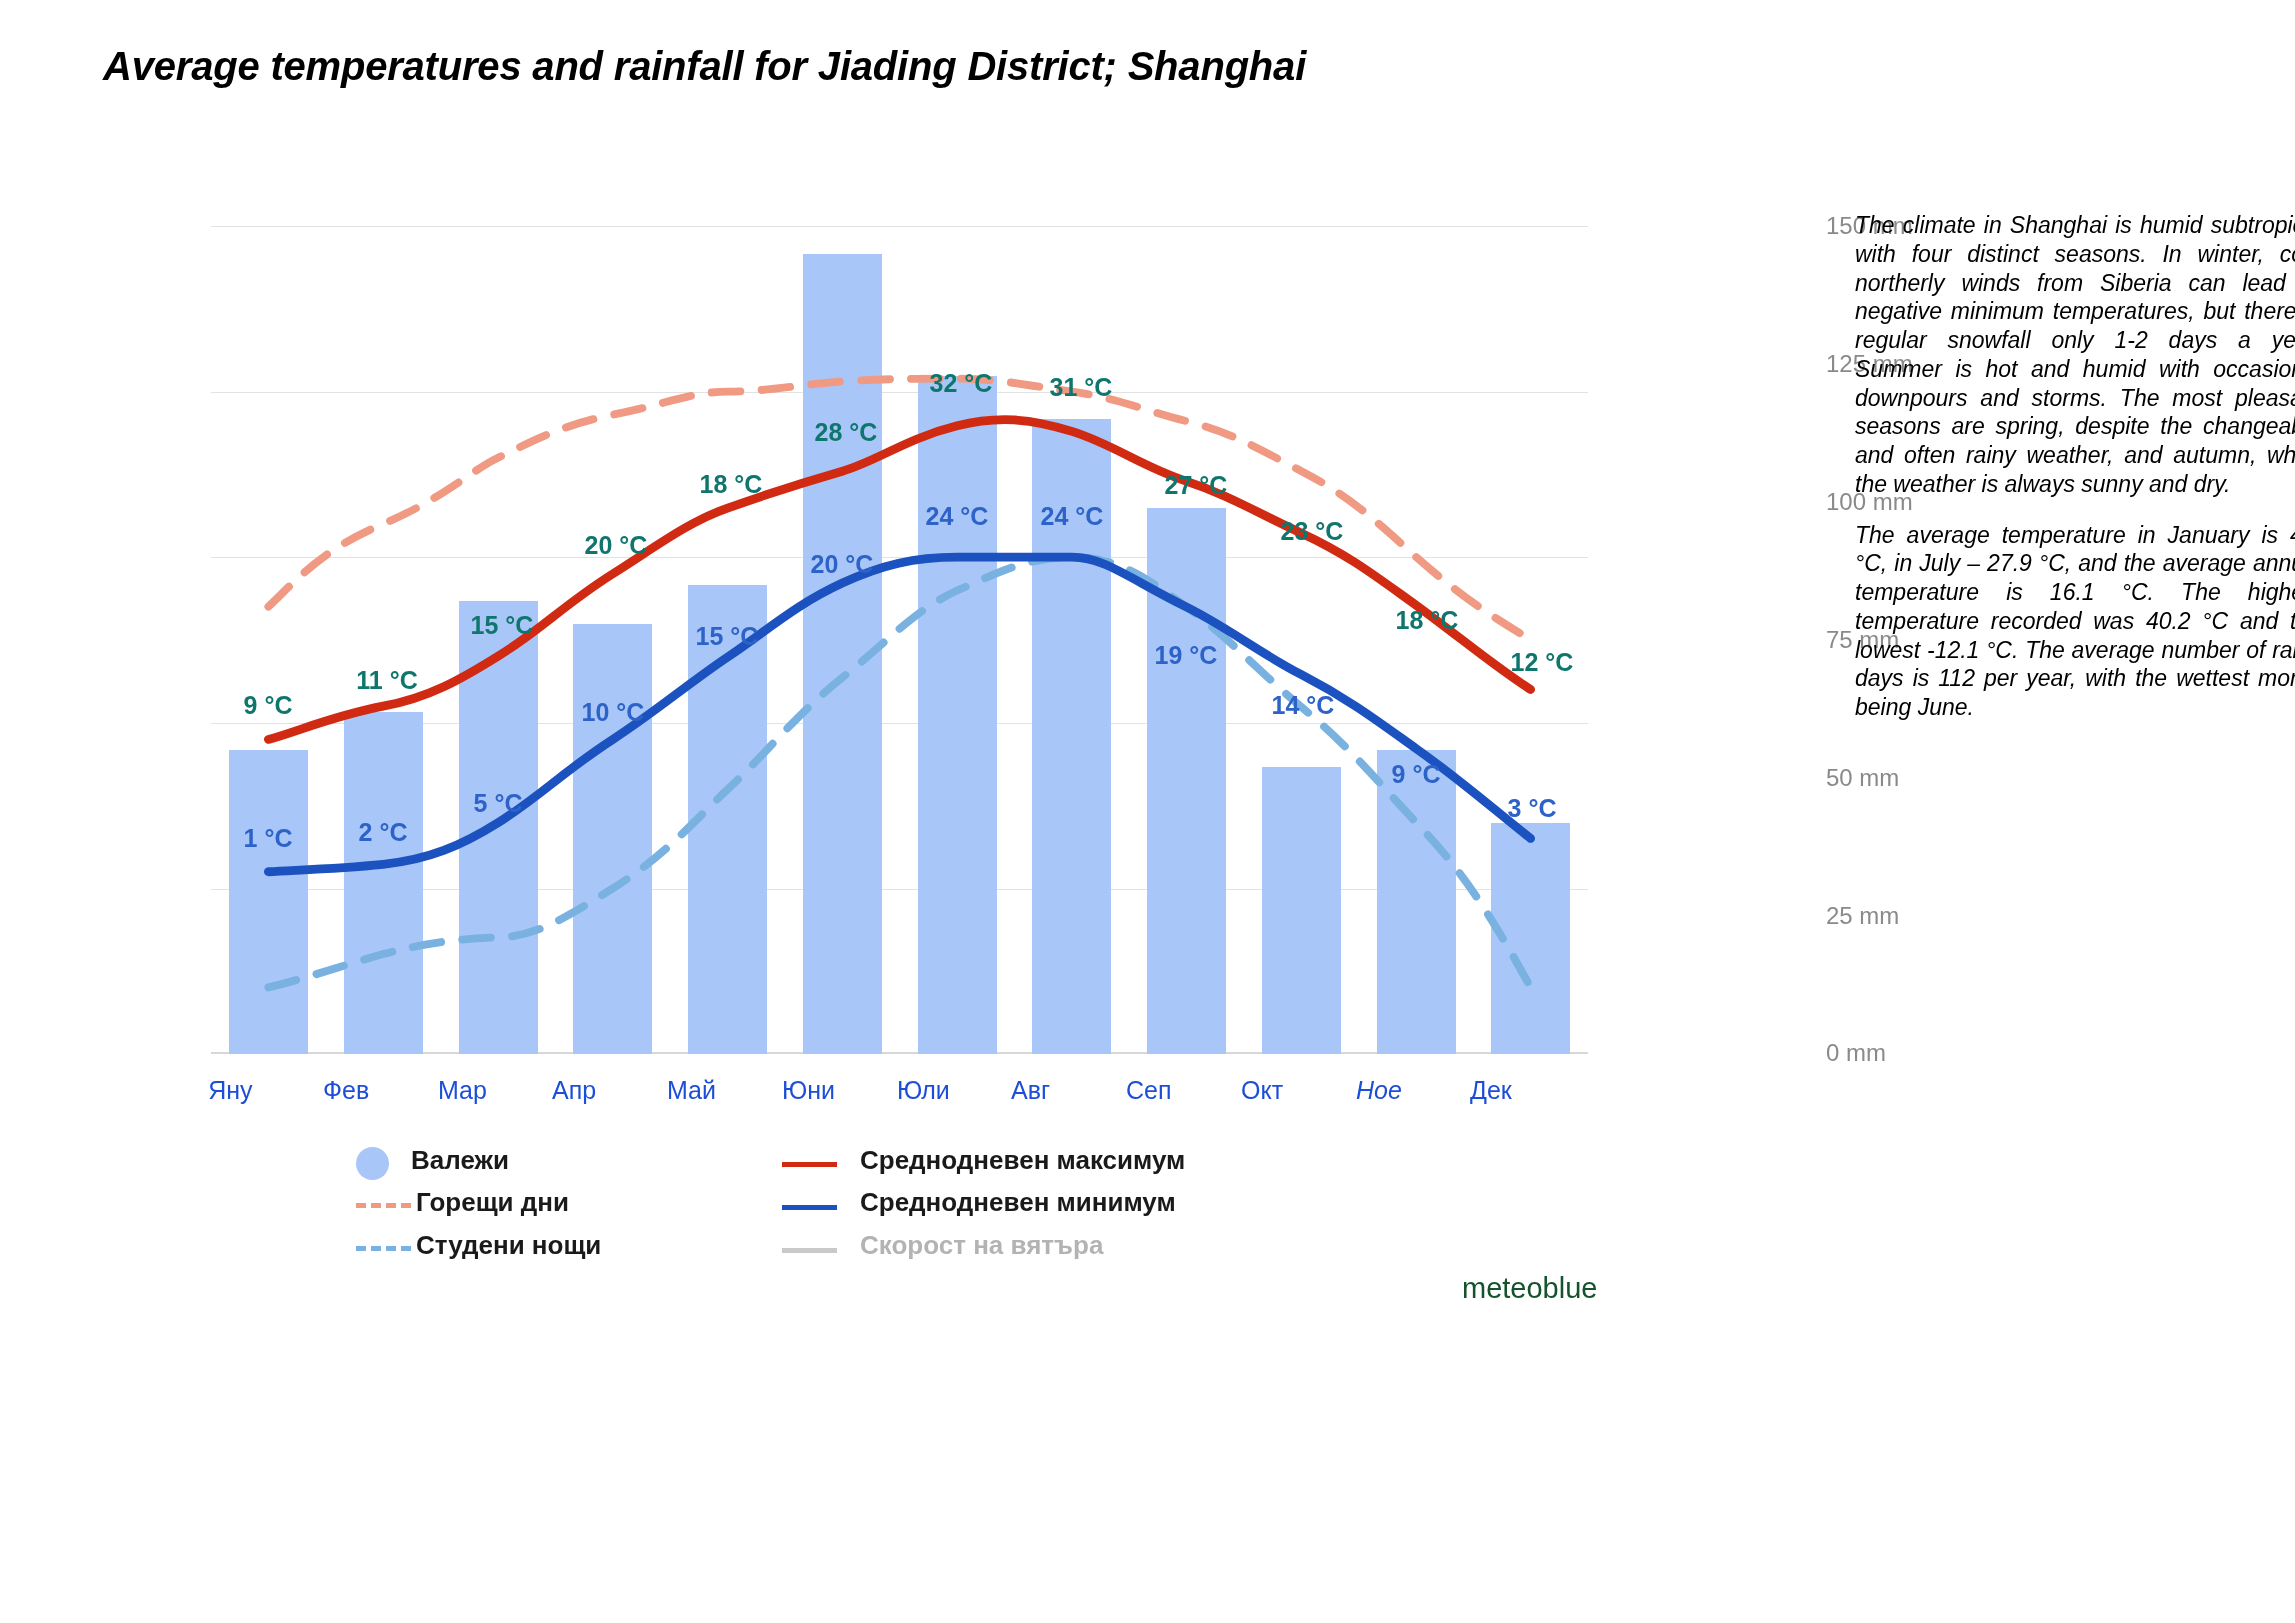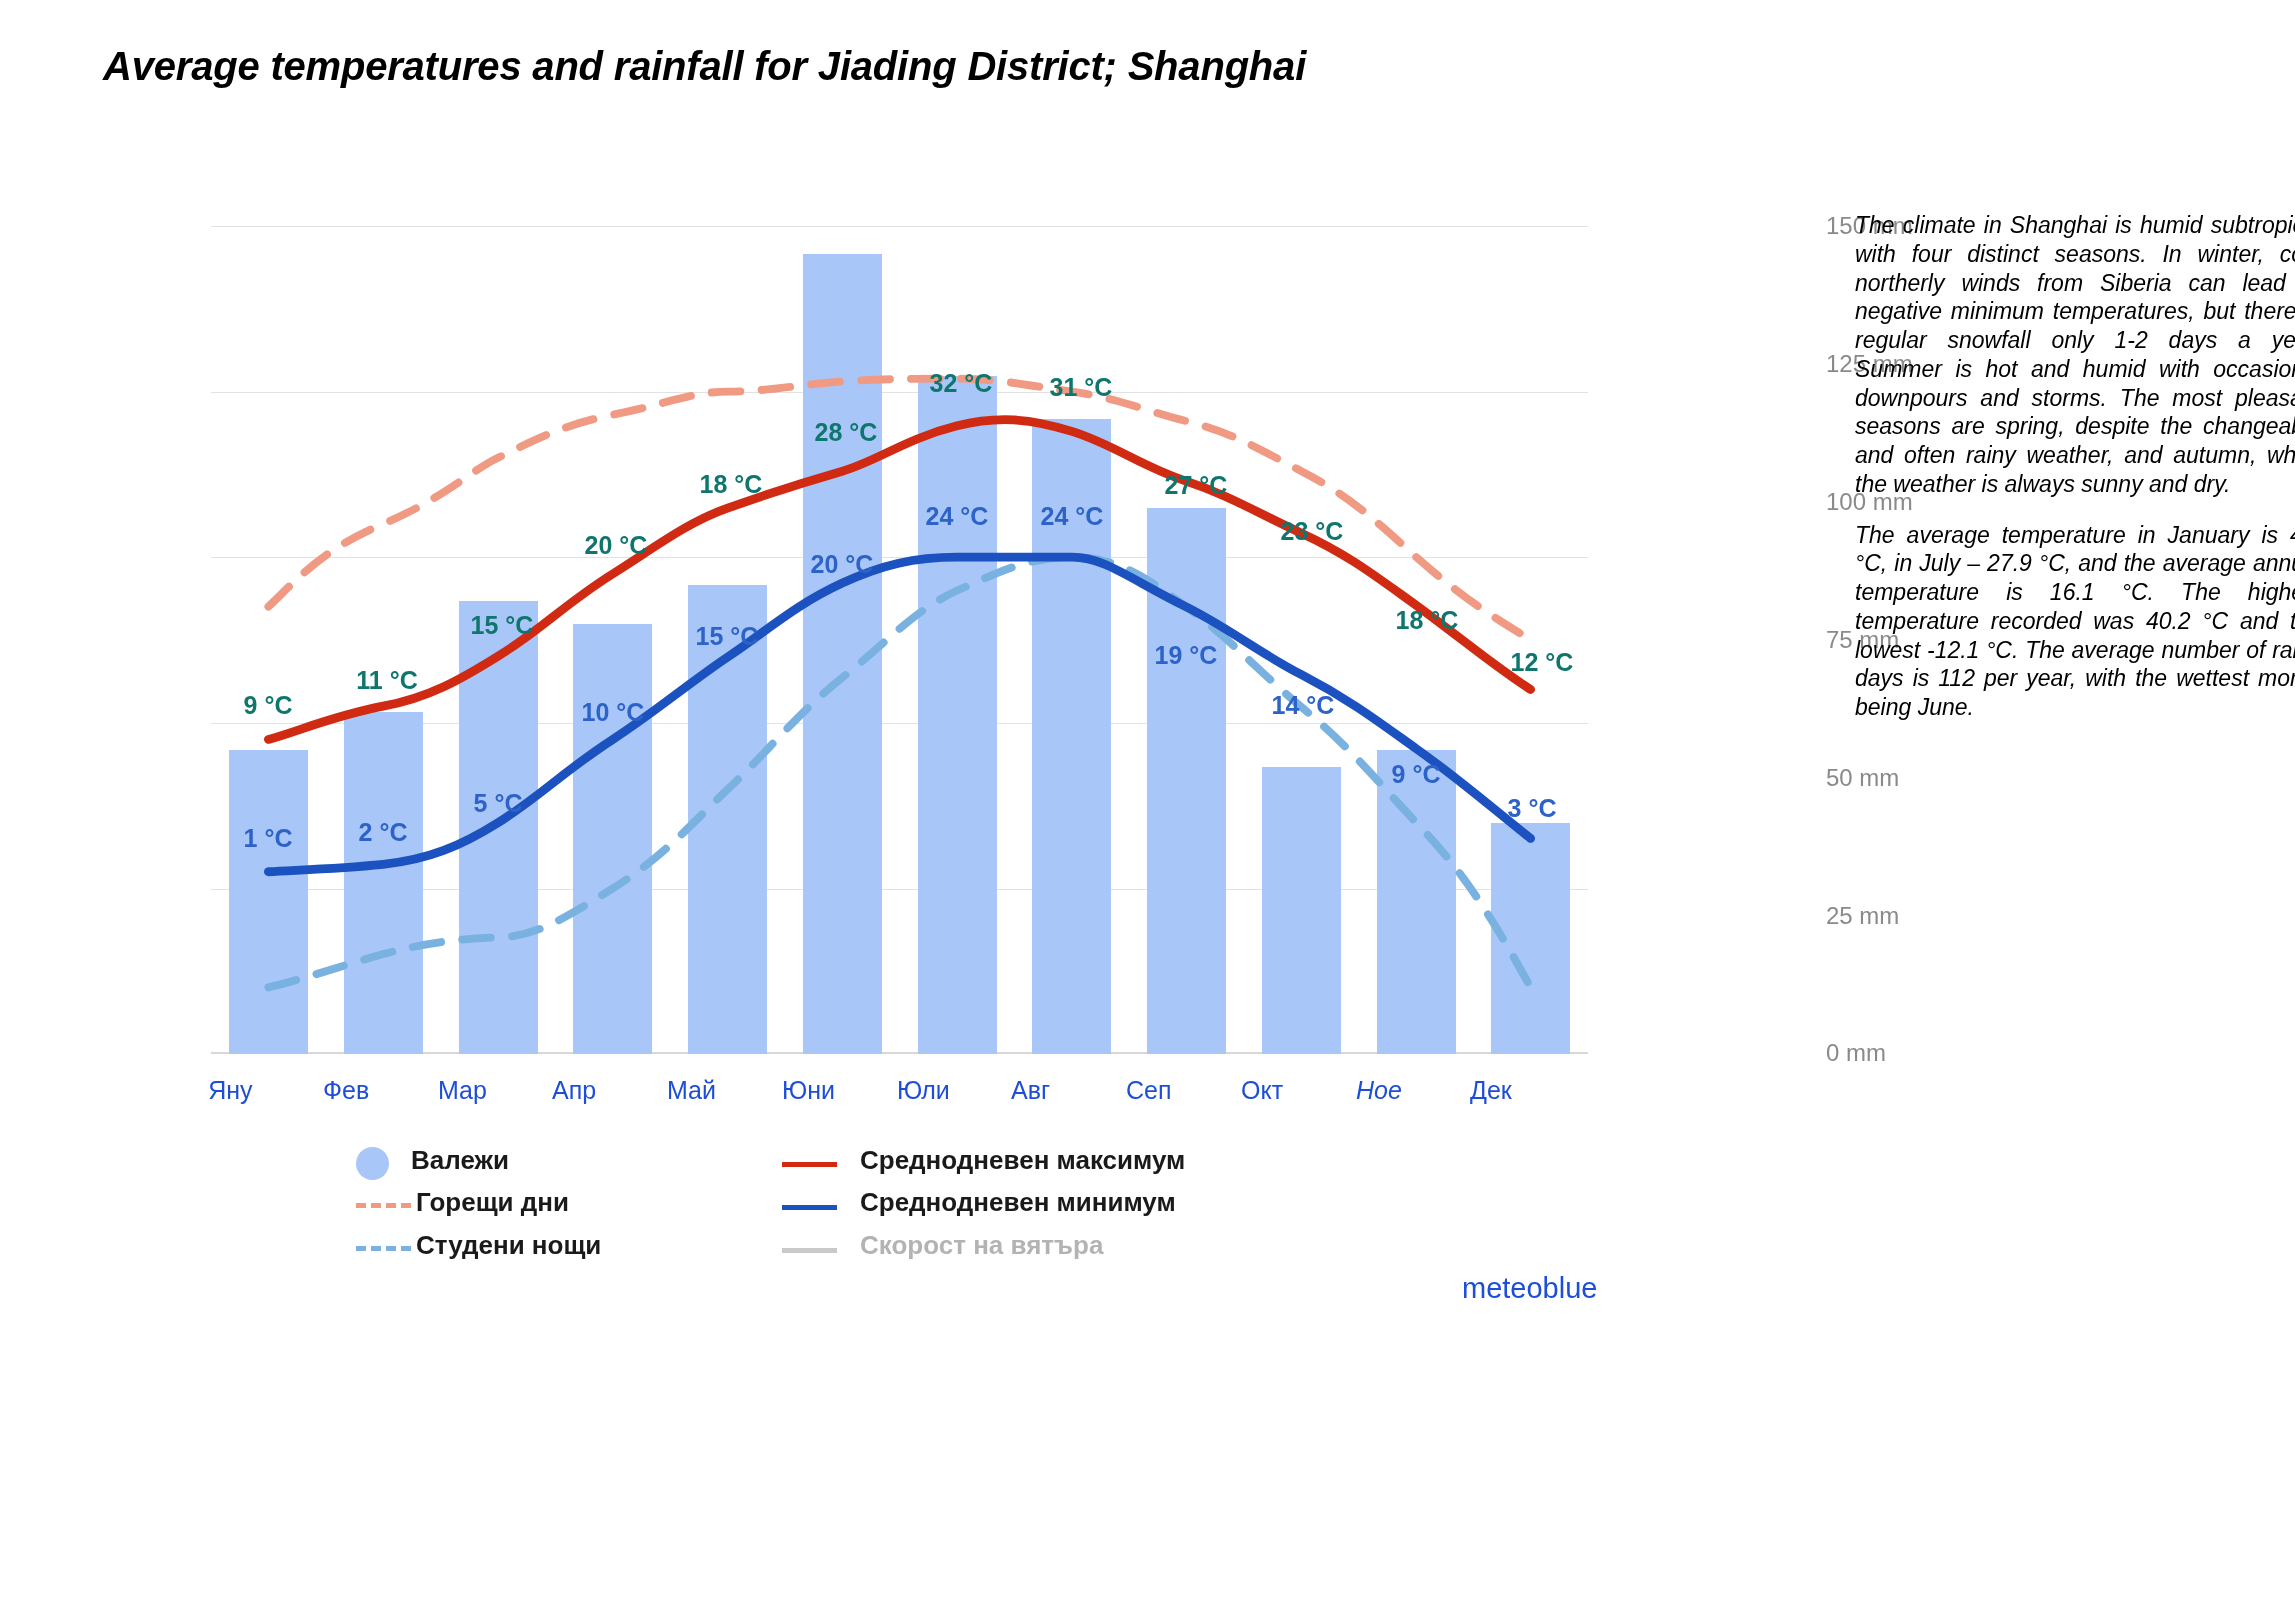--- a/index.html
+++ b/index.html
@@ -134,21 +134,21 @@
     width: 55px;
     height: 0;
     border-top-width: 5.1px;
     border-top-style: solid;
   }
   .brand {
     position: absolute;
     left: 1462px;
     top: 1272px;
     font-size: 29px;
-    color: #1d4ed8;
+    color: #14532d;
     white-space: nowrap;
   }
 
   
   .side {
     position: absolute;
     left: 1855px;
     top: 211px;
     width: 467px;
     font-size: 23px;

